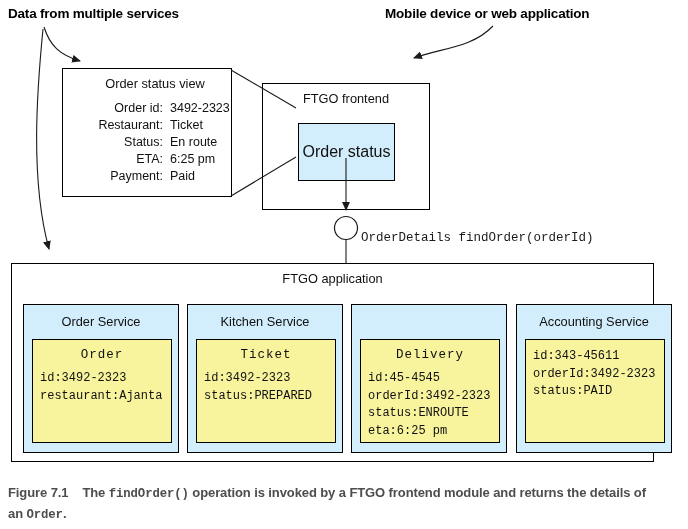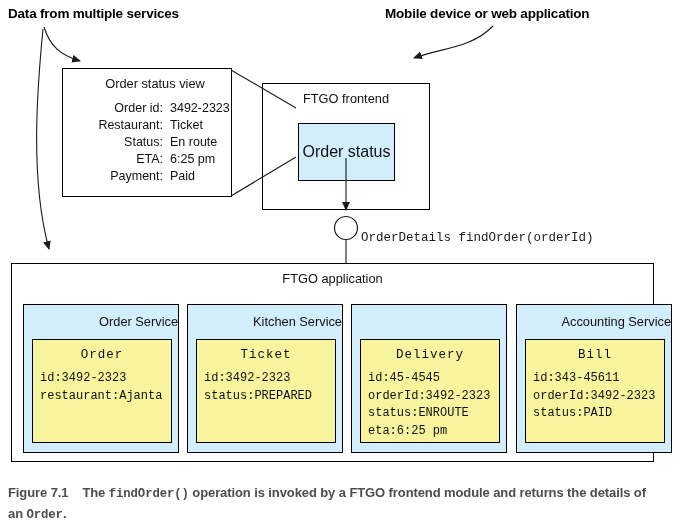--- a/index.html
+++ b/index.html
@@ -31,21 +31,21 @@
     background:var(--module-fill,#d2edfb); border:1px solid #000; box-sizing:border-box;
     display:flex; align-items:center; justify-content:center; font-size:16px;
   }
   
   .service {
     position:absolute; top:40px; width:156px; height:149px;
     background:var(--service-fill,#d2edfb); border:1px solid #000; box-sizing:border-box;
   }
   .service.s1 { left:11px; } .service.s2 { left:175px; }
   .service.s3 { left:339px; } .service.s4 { left:504px; }
-  .service-title { text-align:right; font-size:12.8px; padding-top:9px; white-space:nowrap; }
+  .service-title { text-align:center; font-size:12.8px; padding-top:9px; white-space:nowrap; }
   .record {
     position:absolute; left:8px; top:34px; width:140px; height:104px;
     background:var(--record-fill,#f8f39d); border:1px solid #000; box-sizing:border-box;
     font-family:"Liberation Mono","DejaVu Sans Mono",monospace;
   }
   .record-title { text-align:center; font-size:12.5px; padding-top:8px; letter-spacing:1px; }
   .record-lines { margin-top:8px; padding-left:7px; font-size:12px; line-height:17.5px; white-space:nowrap; }
   
   .op-label {
     position:absolute; left:361px; top:231px;
@@ -129,21 +129,20 @@
           <div class="record-line">orderId:3492-2323</div>
           <div class="record-line">status:ENROUTE</div>
           <div class="record-line">eta:6:25 pm</div>
         </div>
       </div>
     </div>
 
     <div class="service s4">
       <div class="service-title">Accounting Service</div>
       <div class="record">
-        <div class="record-title">Bill</div>
         <div class="record-lines">
           <div class="record-line">id:343-45611</div>
           <div class="record-line">orderId:3492-2323</div>
           <div class="record-line">status:PAID</div>
         </div>
       </div>
     </div>
   </div>
 
   <div class="caption">

